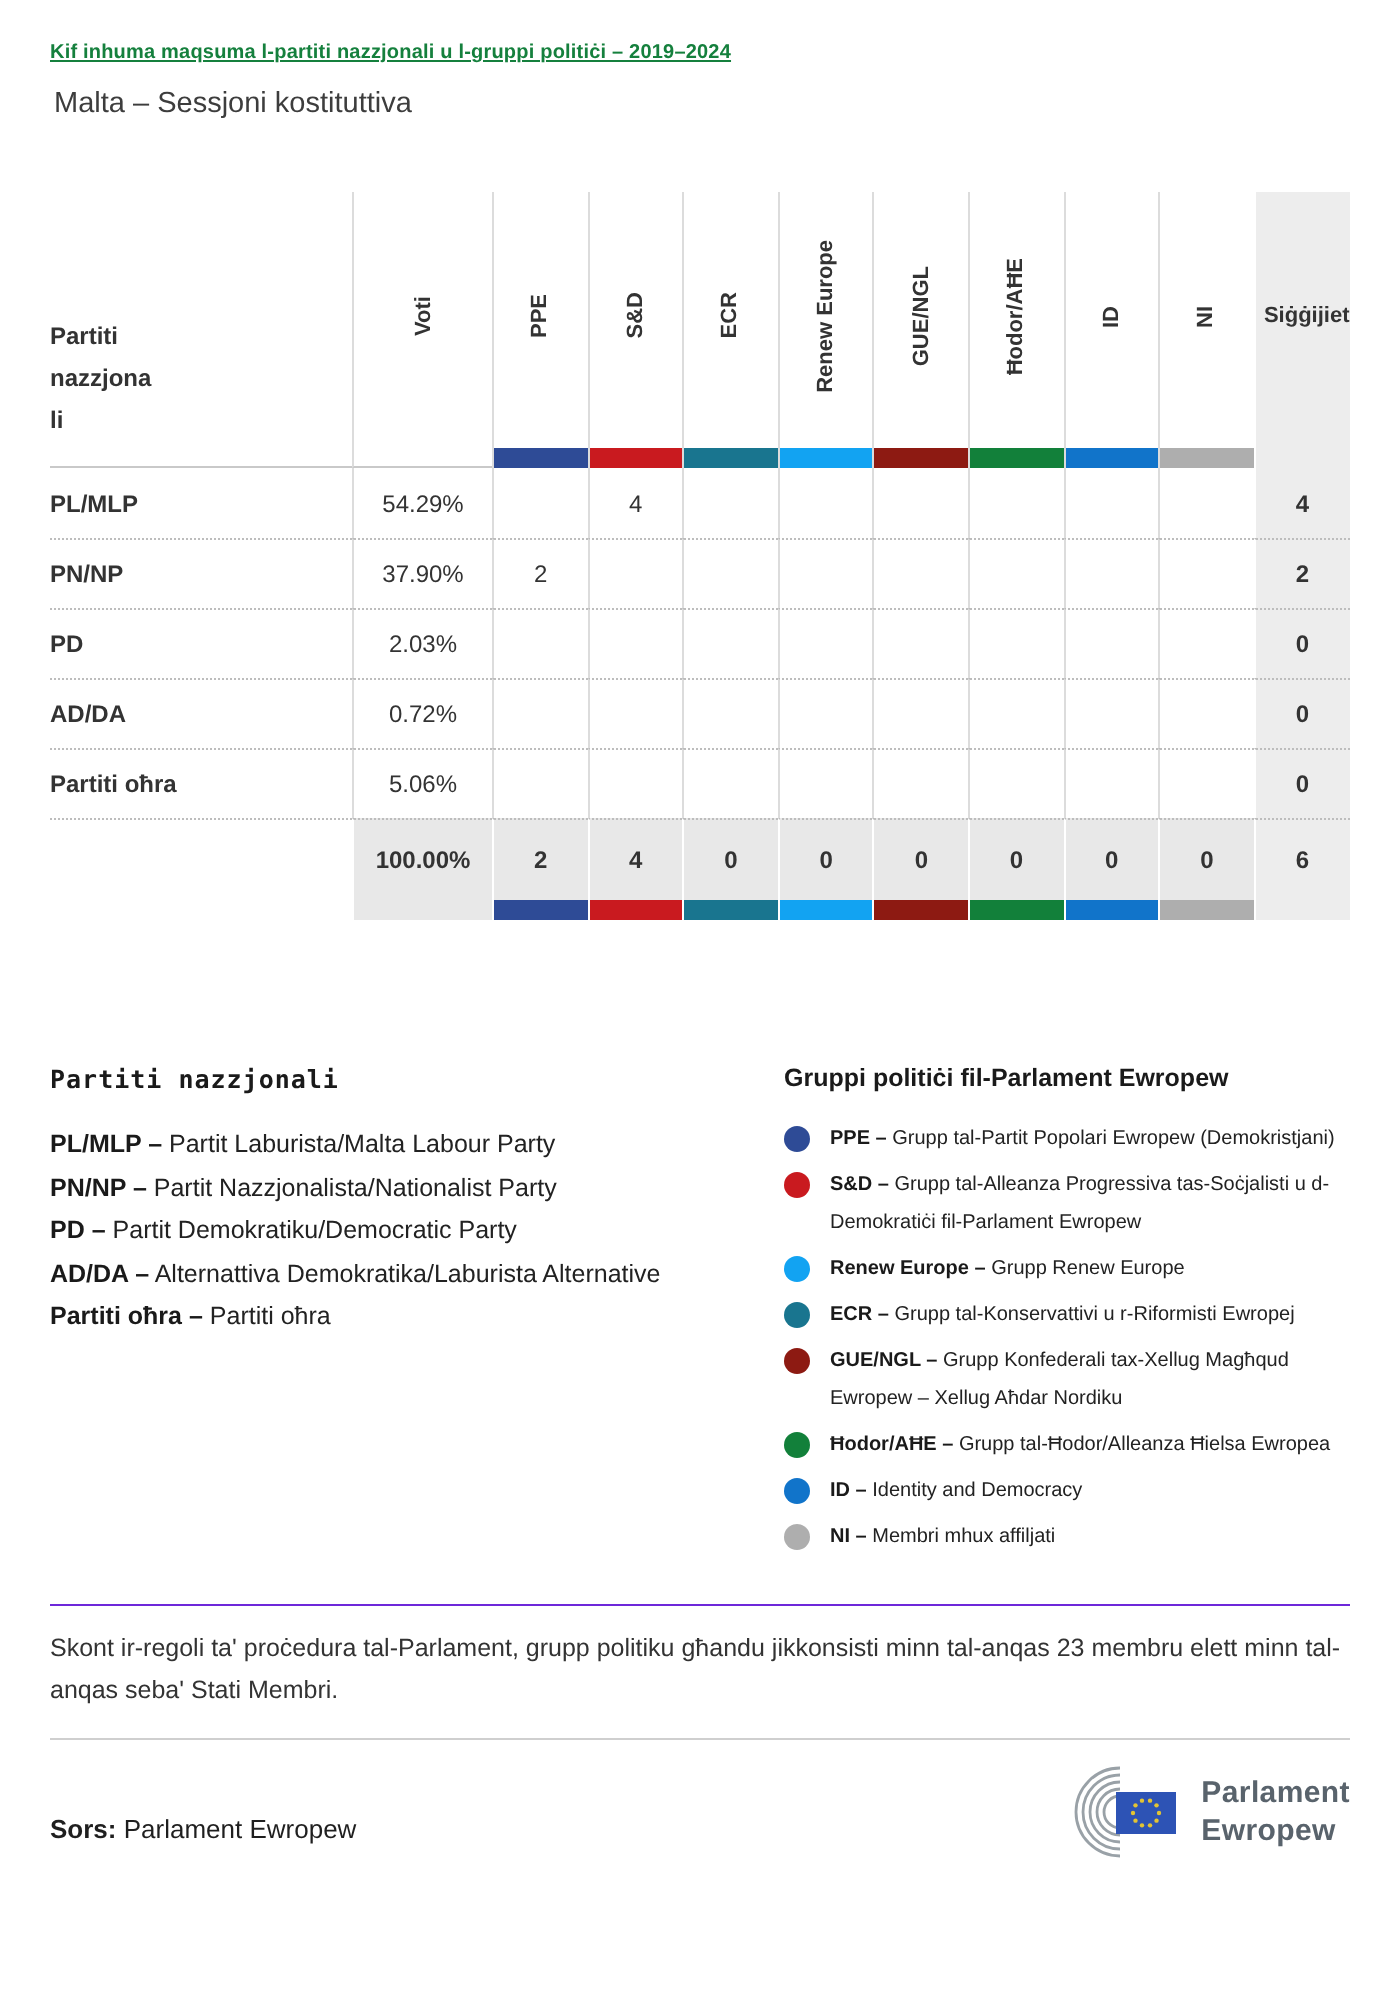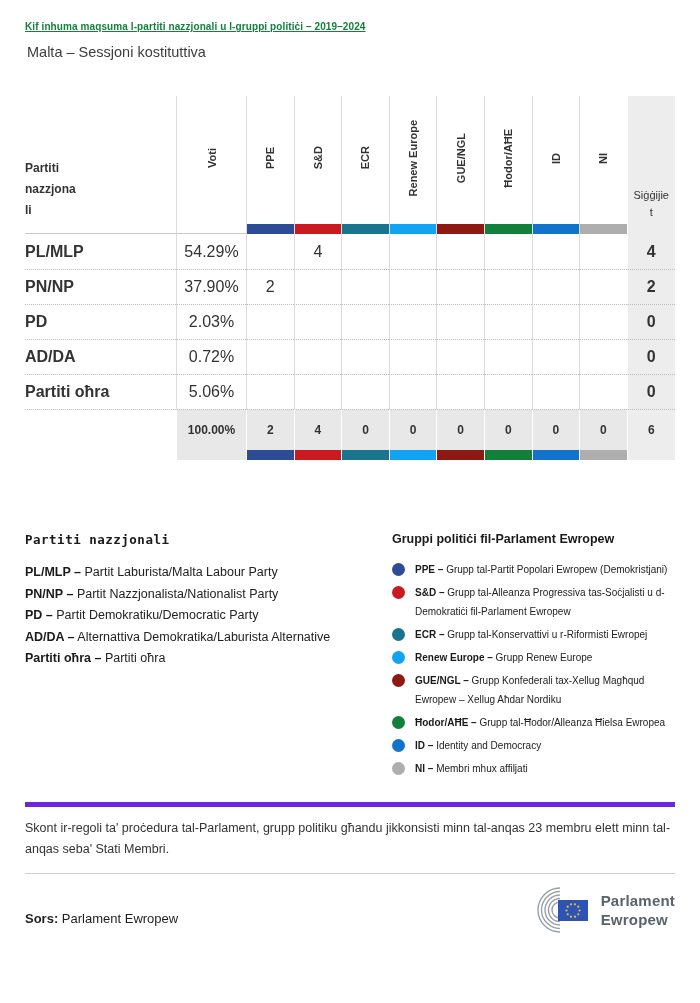--- a/index.html
+++ b/index.html
@@ -15,28 +15,28 @@
   .c{box-sizing:border-box;border-left:1px solid #dcdcdc;}
   .c.first{border-left:none;}
   .c.seatcol{background:#ededed;border-left-color:#fff;}
   .c.gray{background:#e8e8e8;border-left-color:#fff;}
 
   
   .hc{height:138px;position:relative;display:flex;align-items:center;justify-content:center;}
   .hc.partyhead{flex-direction:column;align-items:flex-start;justify-content:flex-end;
     padding:0 0 12px 0;font-weight:bold;font-size:12px;line-height:1.75;border-bottom:1px solid #c9c9c9;}
   .hc.votihead{border-bottom:1px solid #c9c9c9;}
-  .hc.seatshead{flex-direction:column;align-items:center;justify-content:flex-end;
-    padding-bottom:12px;font-weight:normal;font-size:11px;line-height:1.6;}
+  .hc.seatshead{flex-direction:row;align-items:center;justify-content:flex-end;
+    padding-bottom:12px;font-weight:bold;font-size:11px;line-height:1.6;}
   .rot{writing-mode:vertical-rl;transform:rotate(180deg);font-weight:bold;font-size:11px;
     color:#333;white-space:nowrap;margin-bottom:14px;}
   .hbar{position:absolute;left:0;right:0;bottom:0;height:10px;}
 
   
-  .dc{height:35px;display:flex;align-items:center;justify-content:center;font-size:16px;color:#333;}
+  .dc{height:35px;display:flex;align-items:center;justify-content:center;font-size:12px;color:#333;}
   .dc.party{justify-content:flex-start;font-weight:bold;}
   .dc.seatval{font-weight:bold;}
   .sep > .c{border-top:1px dotted #bdbdbd;}
 
   
   .tcell{height:41px;display:flex;align-items:center;justify-content:center;
     font-size:12px;font-weight:bold;color:#333;}
   .barrow .c{height:10px;}
   .barrow .colored{border-left:1px solid #fff;}
 
@@ -47,21 +47,21 @@
     font-weight:bold;color:#1a1a1a;margin:0 0 15px 0;letter-spacing:.5px;}
   .leg-left .pitem{font-size:12.5px;line-height:21.5px;color:#222;}
   .leg-left .pitem b{color:#1a1a1a;}
   .leg-right{flex:1;}
   .leg-right h4{font-size:12.5px;font-weight:bold;color:#1a1a1a;margin:0 0 14px 0;}
   .gitem{display:flex;gap:10px;margin-bottom:4px;font-size:10px;line-height:19px;color:#222;}
   .dot{width:13px;height:13px;border-radius:50%;flex:none;margin-top:3px;}
   .gitem b{color:#1a1a1a;}
 
   
-  .note{margin-top:20px;border-top:5px solid #6d28d9;border-bottom:1px solid #cfcfcf;
+  .note{margin-top:20px;border-top:1px solid #6d28d9;border-bottom:1px solid #cfcfcf;
     padding:11px 0 13px 0;font-size:12.5px;line-height:21px;color:#333;}
   .footer{display:flex;justify-content:space-between;align-items:flex-end;
     margin-top:10px;padding-bottom:16px;}
   .sors{font-size:13px;color:#1f1f1f;margin-bottom:10px;}
   .logo{display:flex;align-items:center;gap:8px;}
   .logo-text{font-weight:bold;color:#59636c;font-size:15px;line-height:19px;letter-spacing:.2px;}
 </style>
 </head>
 <body>
 
@@ -247,26 +247,26 @@
       <h4>Gruppi politiċi fil-Parlament Ewropew</h4>
       <div class="gitem">
         <span class="dot" style="background-color: rgb(46, 75, 150);"></span>
         <span><b>PPE –</b> <span>Grupp tal-Partit Popolari Ewropew (Demokristjani)</span></span>
       </div>
       <div class="gitem">
         <span class="dot" style="background-color: rgb(201, 26, 31);"></span>
         <span><b>S&amp;D –</b> <span>Grupp tal-Alleanza Progressiva tas-Soċjalisti u d-Demokratiċi fil-Parlament Ewropew</span></span>
       </div>
       <div class="gitem">
+        <span class="dot" style="background-color: rgb(18, 163, 242);"></span>
+        <span><b>Renew Europe –</b> <span>Grupp Renew Europe</span></span>
+      </div>
+      <div class="gitem">
         <span class="dot" style="background-color: rgb(25, 117, 143);"></span>
         <span><b>ECR –</b> <span>Grupp tal-Konservattivi u r-Riformisti Ewropej</span></span>
-      </div>
-      <div class="gitem">
-        <span class="dot" style="background-color: rgb(18, 163, 242);"></span>
-        <span><b>Renew Europe –</b> <span>Grupp Renew Europe</span></span>
       </div>
       <div class="gitem">
         <span class="dot" style="background-color: rgb(141, 26, 18);"></span>
         <span><b>GUE/NGL –</b> <span>Grupp Konfederali tax-Xellug Magħqud Ewropew – Xellug Aħdar Nordiku</span></span>
       </div>
       <div class="gitem">
         <span class="dot" style="background-color: rgb(18, 128, 58);"></span>
         <span><b>Ħodor/AĦE –</b> <span>Grupp tal-Ħodor/Alleanza Ħielsa Ewropea</span></span>
       </div>
       <div class="gitem">

